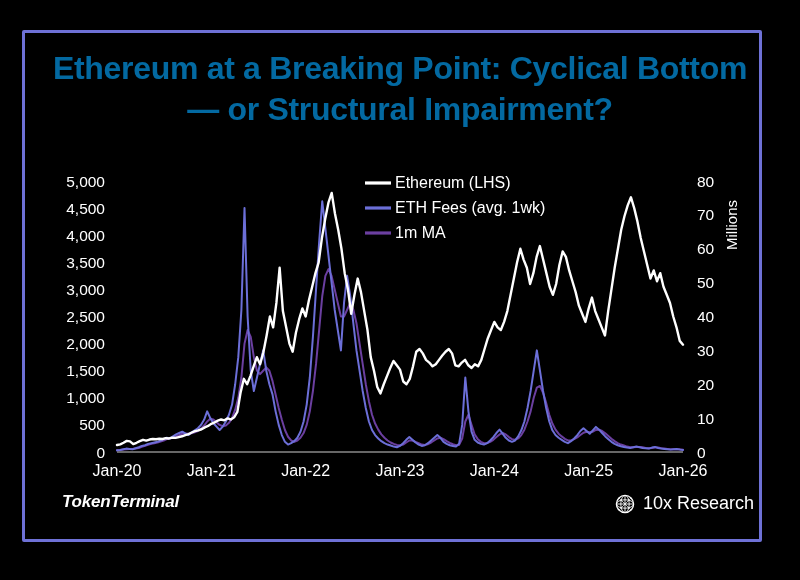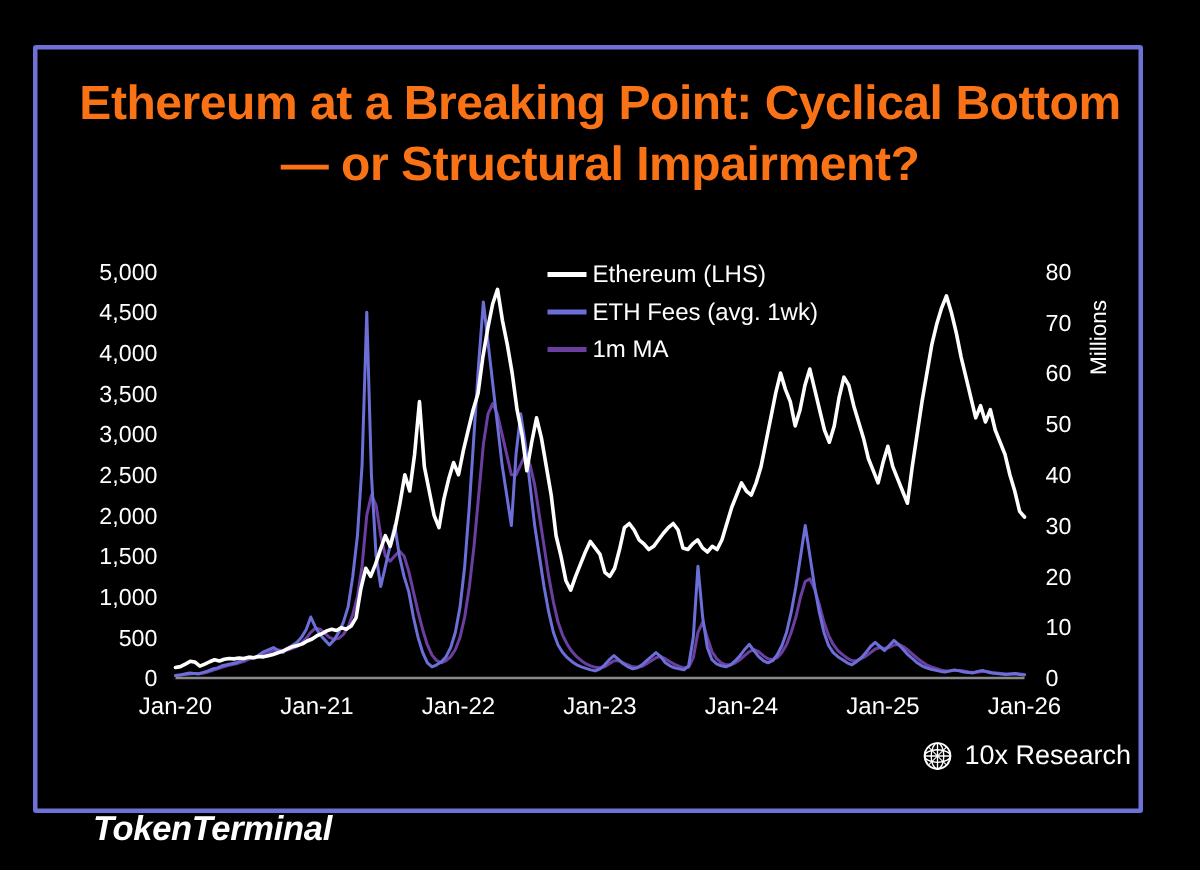--- a/index.html
+++ b/index.html
@@ -24,21 +24,21 @@
     width: 740px; height: 512px;
     border: 3px solid #6e71d6;
     box-sizing: border-box;
     border-radius: 2px;
   }
   #title {
     position: absolute;
     left: 45px; top: 48px;
     width: 710px;
     text-align: center;
-    color: #f97316;
+    color: #0369a1;
     font-size: 32px;
     font-weight: 600;
     line-height: 1.28;
     letter-spacing: -0.3px;
   }
   #plot-wrap {
     position: absolute;
     left: 0; top: 0;
     width: 800px; height: 580px;
   }
@@ -68,25 +68,24 @@
     font-size: 16px;
     font-family: "Liberation Sans", sans-serif;
     dominant-baseline: middle;
   }
   .baseline { stroke: #8a8a8a; stroke-width: 1.6; }
 
   #footer-left {
     position: absolute;
     left: 62px; top: 492px;
     color: #ffffff;
-    font-size: 23px;
+    font-size: 17px;
     font-style: italic;
     font-weight: 600;
     letter-spacing: -0.2px;
-    margin-top: 47px;
   }
   #footer-right {
     position: absolute;
     right: 46px; top: 493px;
     display: flex;
     align-items: flex-end;
     gap: 8px;
     color: #ffffff;
     font-size: 18px;
   }

